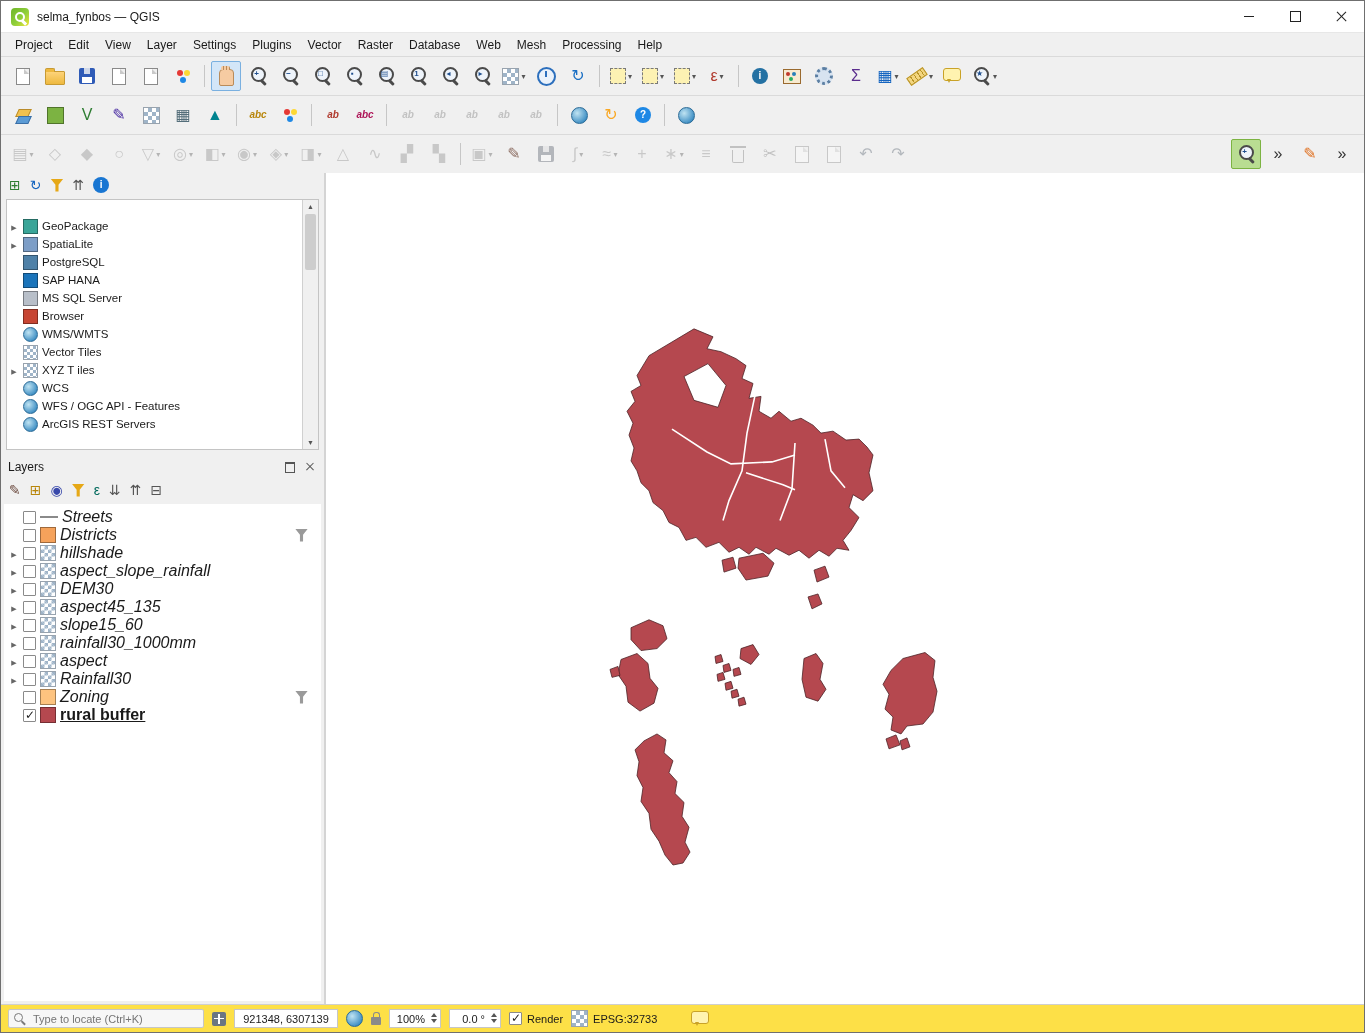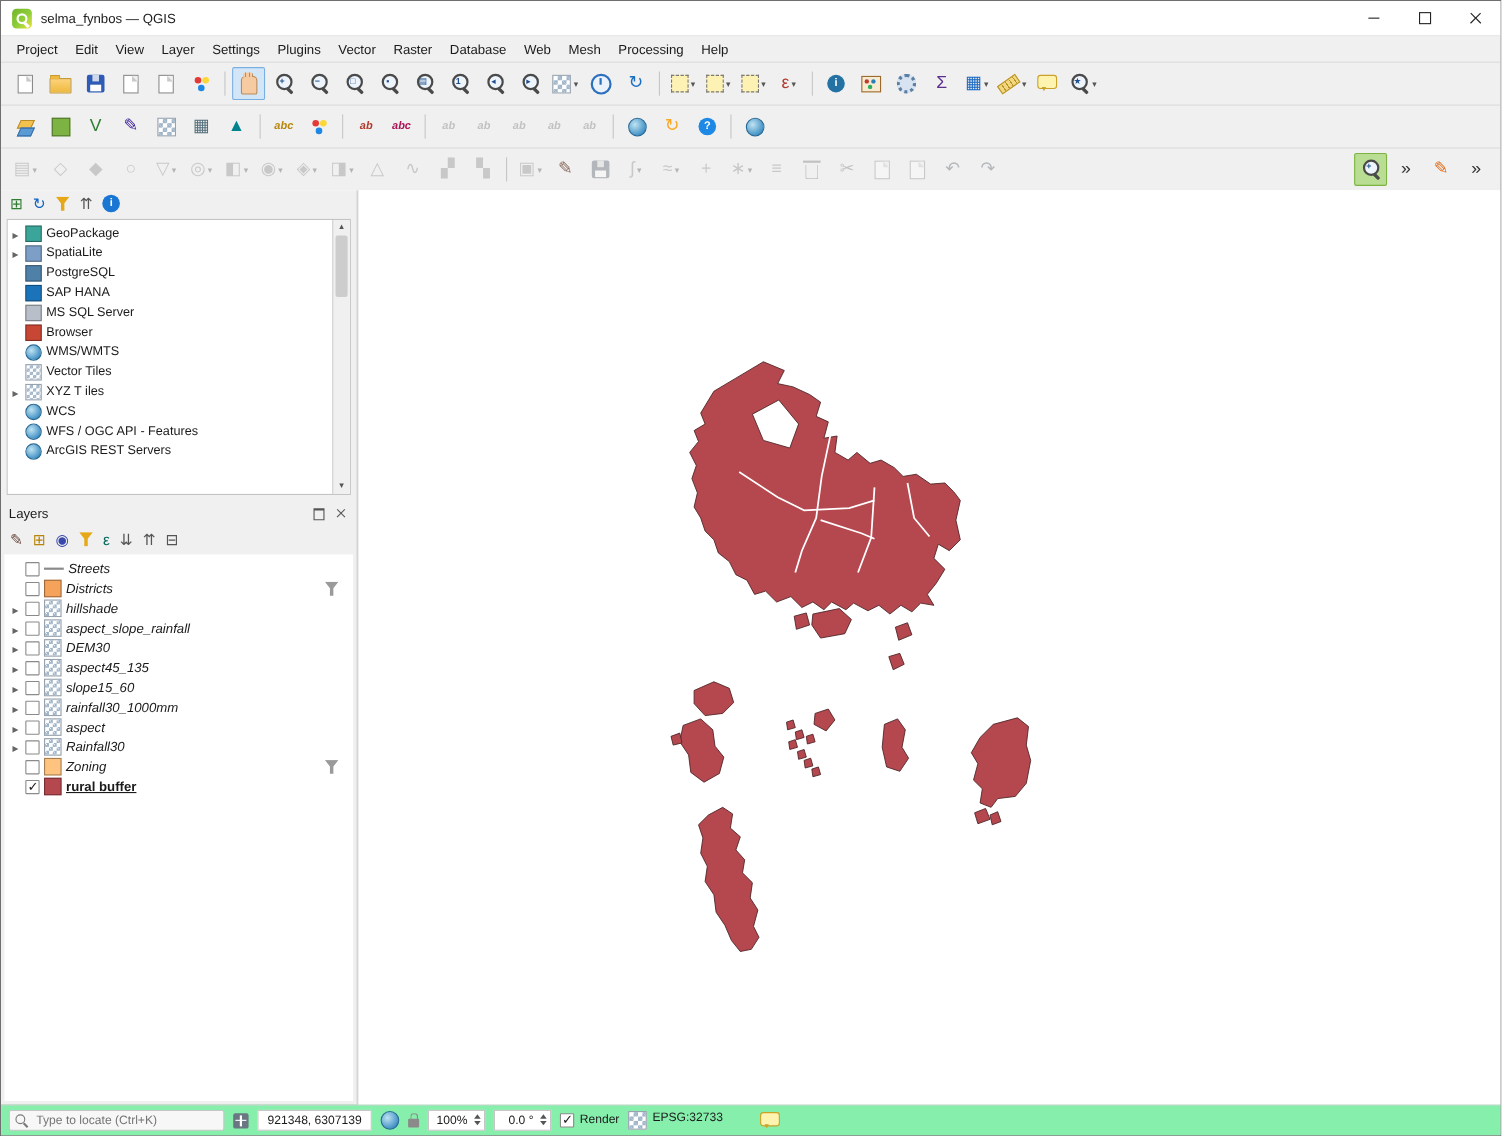--- a/index.html
+++ b/index.html
@@ -93,71 +93,71 @@
   .phead{flex:0 0 22px;display:flex;align-items:center;padding:0 7px}
   .pbtns{margin-left:auto;display:flex;gap:6px}
   .pbtn{width:14px;height:14px;display:flex;align-items:center;justify-content:center;position:relative}
   .pbtn.float::before{content:"";width:8px;height:8px;border:1px solid #555;border-top-width:2px}
   .pbtn.closep::before,.pbtn.closep::after{content:"";position:absolute;width:10px;height:1.2px;background:#555}
   .pbtn.closep::before{transform:rotate(45deg)}
   .pbtn.closep::after{transform:rotate(-45deg)}
   .ptools{flex:0 0 24px;display:flex;align-items:center;gap:9px;padding:0 8px}
   .ptools .icon[data-kind="glyph"] .g{font-size:14px}
   .tree-wrap{flex:1;margin:2px 5px 6px 5px;background:#fff;border:1px solid #c4c4c4;display:flex;min-height:0}
-  .tree{flex:1;padding-top:3px;overflow:hidden}
+  .tree{flex:1;padding-top:17px;overflow:hidden}
   .trow2{display:flex;align-items:center;height:18px;gap:4px;padding:0 2px}
   .expander{width:10px;text-align:center;flex:0 0 10px}
   .expander.vis::before{content:"▶";font-size:7px;color:#666}
   .tlabel{font-size:11.5px;white-space:nowrap}
   .ti{width:14px;height:14px}
   .ti[data-kind="swatch"]{width:13px;height:13px}
   .ti[data-kind="checkersm"]{width:13px;height:13px;background-size:6px 6px;background-position:0 0,3px 3px}
   .ti[data-kind="globe"]{width:13px;height:13px}
   .vscroll{width:15px;background:#f0f0f0;border-left:1px solid #d0d0d0;display:flex;flex-direction:column;align-items:center}
   .varrow{height:13px;display:flex;align-items:center;font-size:7px;color:#555}
   .vthumb{width:11px;height:56px;background:#cdcdcd;border-radius:2px;margin-top:1px}
   .vspace{flex:1}
 
   
   .llist{flex:1;margin:2px 3px 3px 3px;background:#fff;padding-top:4px;overflow:hidden}
   .lrow{display:flex;align-items:center;height:18px;gap:4px;padding:0 5px}
   .cb{width:13px;height:13px;background:#fff;border:1px solid #8a8a8a;border-radius:1px;position:relative;box-sizing:border-box;flex:0 0 13px}
   .cb.on::after{content:"✓";position:absolute;left:1px;top:-2px;font-size:12px;font-weight:bold;color:#1b1b1b}
-  .lname{font-size:12px;font-style:italic;white-space:nowrap}
+  .lname{font-size:16px;font-style:italic;white-space:nowrap}
   .lname.bold{font-style:normal;font-weight:bold;text-decoration:underline}
   .lfunnel{visibility:hidden;margin-left:auto;margin-right:8px;width:11px;height:11px}
   .lfunnel.vis2{visibility:visible}
   .lswatch[data-kind="swatch"]{width:14px;height:14px}
   .lswatch[data-kind="checkersm"]{width:14px;height:14px;background-size:7px 7px;background-position:0 0,3.5px 3.5px}
 
   
   .canvas{flex:1;position:relative;background:#fff}
   .canvas svg{position:absolute;left:0;top:0;width:100%;height:100%}
 
   
-  .statusbar{flex:0 0 27px;background:#86efac;border-top:1px solid #cfcfcf;display:flex;align-items:center;gap:8px;padding:0 7px;font-size:11px}
+  .statusbar{flex:0 0 27px;background:#fde047;border-top:1px solid #cfcfcf;display:flex;align-items:center;gap:8px;padding:0 7px;font-size:11px}
   .locate{width:196px;height:19px;background:#f7f7f7;border:1px solid #c6c6c6;border-radius:2px;display:flex;align-items:center;gap:5px;padding:0 5px;box-sizing:border-box}
   .locate input{border:none;outline:none;background:transparent;font:11px "Liberation Sans","DejaVu Sans",sans-serif;color:#555;width:100%}
   .mini-mag{position:relative;width:12px;height:12px;flex:0 0 12px}
   .mini-mag::before{content:"";position:absolute;top:0;left:0;width:7px;height:7px;border:1.5px solid #7a7a7a;border-radius:50%}
   .mini-mag::after{content:"";position:absolute;width:5px;height:1.5px;background:#7a7a7a;transform:rotate(45deg);bottom:1px;right:0}
   .coord-icon{position:relative;width:14px;height:14px;background:#6a7682;border-radius:2px}
   .coord-icon::before{content:"";position:absolute;left:2px;right:2px;top:6.2px;height:1.5px;background:#fff}
   .coord-icon::after{content:"";position:absolute;top:2px;bottom:2px;left:6.2px;width:1.5px;background:#fff}
   .sbox{height:19px;background:#fff;border:1px solid #c6c6c6;display:flex;align-items:center;padding:0 6px;box-sizing:border-box;position:relative}
   .coord-box{width:104px;justify-content:center}
   .scale-box{flex:1;max-width:540px;padding-right:16px}
   .combo-arrow{position:absolute;right:3px;top:7px;width:0;height:0;border-left:4px solid transparent;border-right:4px solid transparent;border-top:5px solid #555}
   .spin-box{width:52px;justify-content:flex-end;padding-right:15px}
   .spins{position:absolute;right:3px;top:3px;display:flex;flex-direction:column;gap:2px}
   .spin-up{width:0;height:0;border-left:3.5px solid transparent;border-right:3.5px solid transparent;border-bottom:4px solid #555}
   .spin-down{width:0;height:0;border-left:3.5px solid transparent;border-right:3.5px solid transparent;border-top:4px solid #555}
   .lockpad{position:relative;width:10px;height:8px;background:#8a8a8a;border-radius:1px;margin-top:4px}
   .lockpad::before{content:"";position:absolute;top:-5px;left:1.5px;width:5px;height:5px;border:1.5px solid #8a8a8a;border-bottom:none;border-radius:3px 3px 0 0}
-  .hgroup{display:flex;gap:5px}
+  .hgroup{display:flex;align-items:center;gap:5px}
   .crs-icon{width:13px;height:13px}
   .msg-balloon{margin-left:26px}
 </style>
 </head>
 <body>
 
 <div class="app">
 
   <div class="titlebar">
     <span class="qgis-logo"></span>

